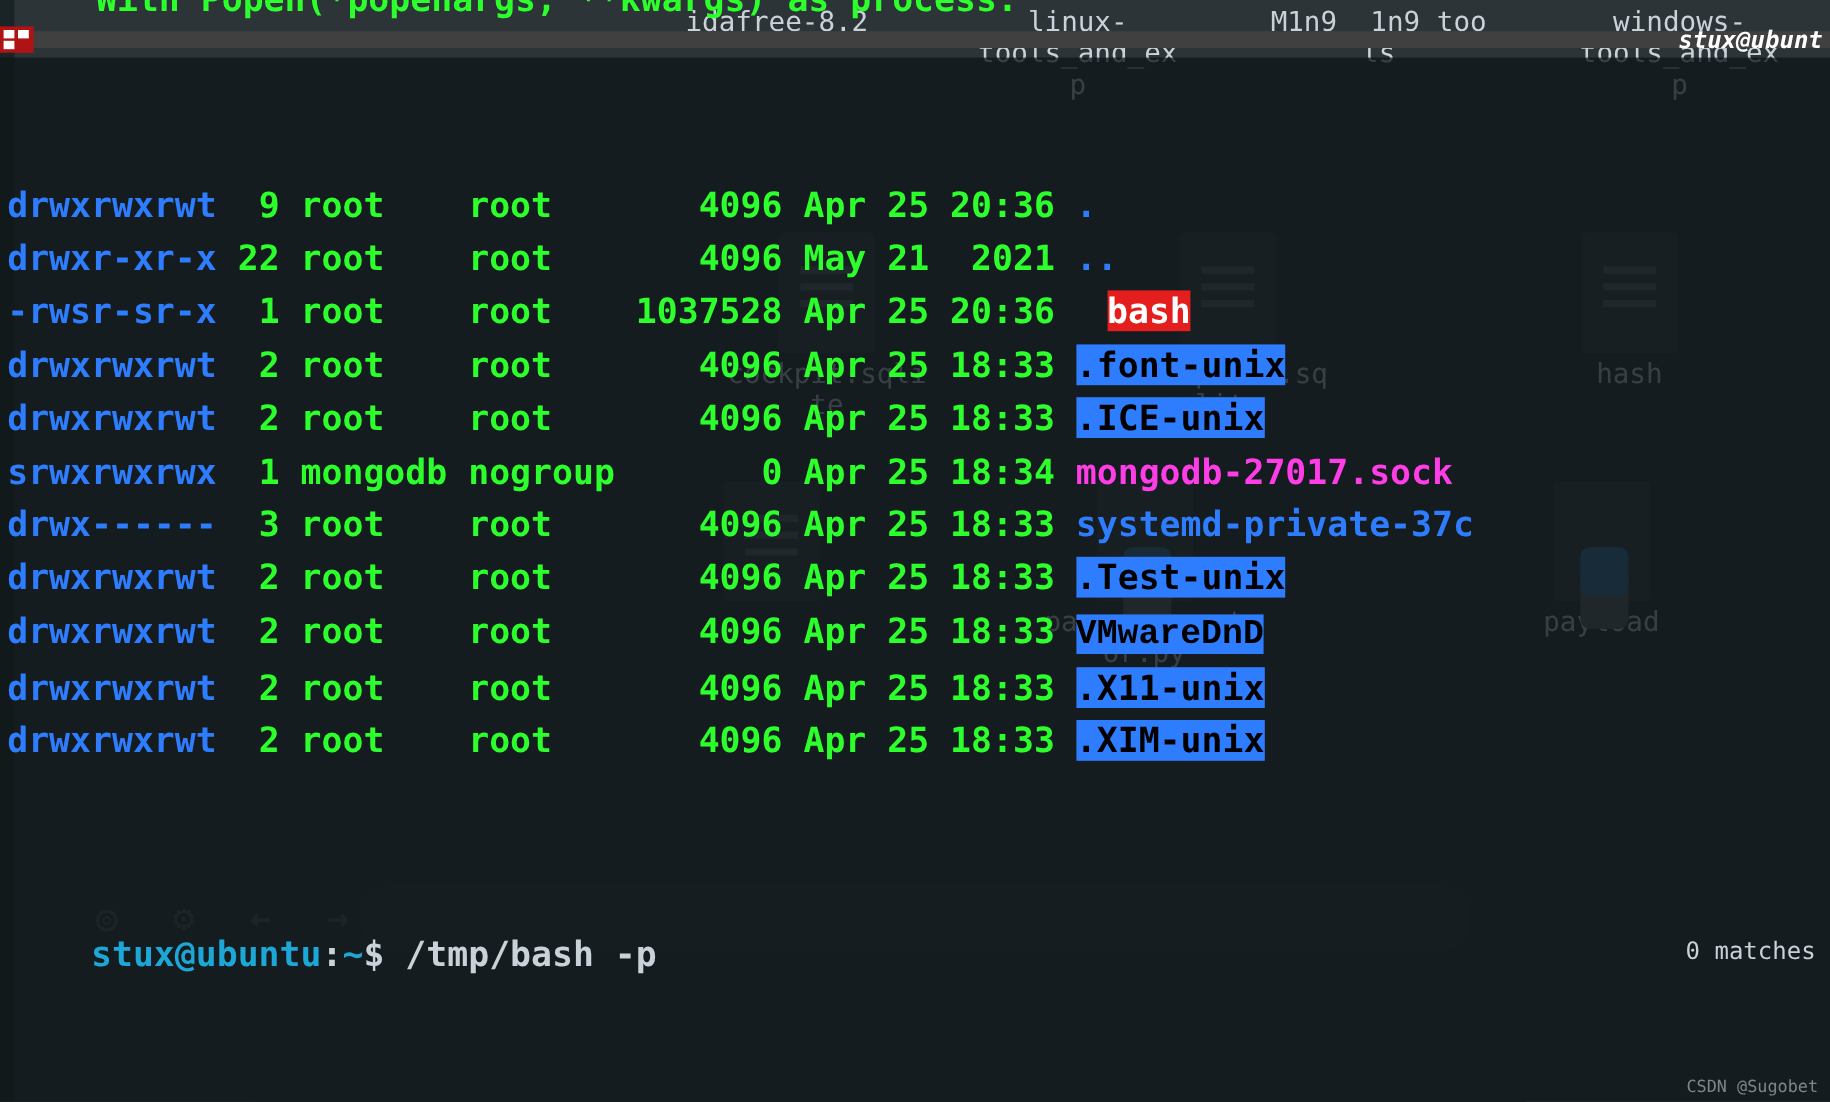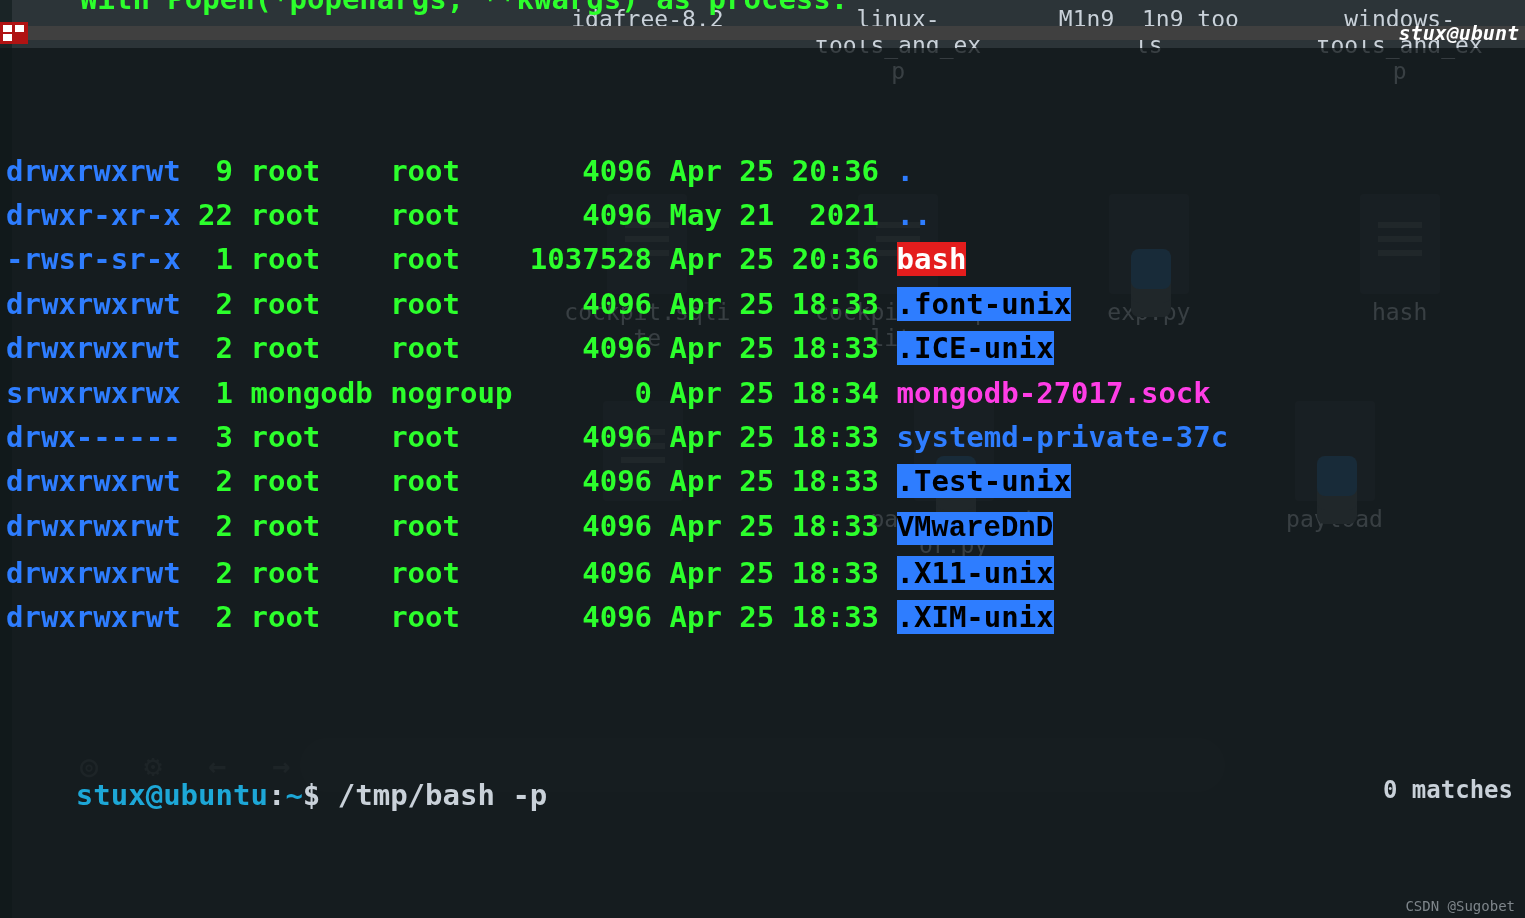--- a/index.html
+++ b/index.html
@@ -102,33 +102,33 @@
     z-index: 3;
     padding: 12px 6px;
     line-height: 1.53;
     white-space: pre;
   }
   .terminal .line { white-space: pre; }
   .g  { color: #2cff2c; }  
   .b  { color: #2e7dff; }  
   .m  { color: #ff3de6; }  
   .hl-blue { background:#2e7dff; color:#000; }
-  .hl-red  { background:#e41d1d; color:#fff; }
+  .hl-red  { background:#e41d1d; color:#fff;margin-left:26px; }
   .hl-vm   { background:#2e7dff; color:#000;font-family:Liberation Mono, monospace; }
   .prompt-user { color:#1da7d7; }
   .prompt-path { color:#1da7d7; }
   .cmd { color:#c9d1d9; }
 
   .matches{
     position:absolute;
     right:12px;
     bottom:114px;
     color:#c9d1d9;
-    font-size:24px;
-    font-weight:bold;
+    font-size:20px;
+    font-weight:normal;
     z-index:4;
   }
   .watermark{
     position:absolute;
     right:10px;
     bottom:4px;
     color:#aab2b8;
     font-size:14px;
     font-weight:normal;
     z-index:10;
@@ -174,24 +174,20 @@
         <span class="file-icon"></span>
         <div class="desktop-label">cockpit.sqli
 te</div>
       </div>
     <div>
         <span class="file-icon"></span>
         <div class="desktop-label">cockpitdb.sq
 lite</div>
       </div>
     <div>
-        <span class="file-icon py-icon"></span>
-        <div class="desktop-label">exp.py</div>
-      </div>
-    <div>
         <span class="file-icon"></span>
         <div class="desktop-label">hash</div>
       </div>
   </div>
   <div class="desktop-row" style="padding-top:50px">
     <div>
         <span class="file-icon"></span>
       </div>
     <div>
         <span class="file-icon py-icon"></span>

